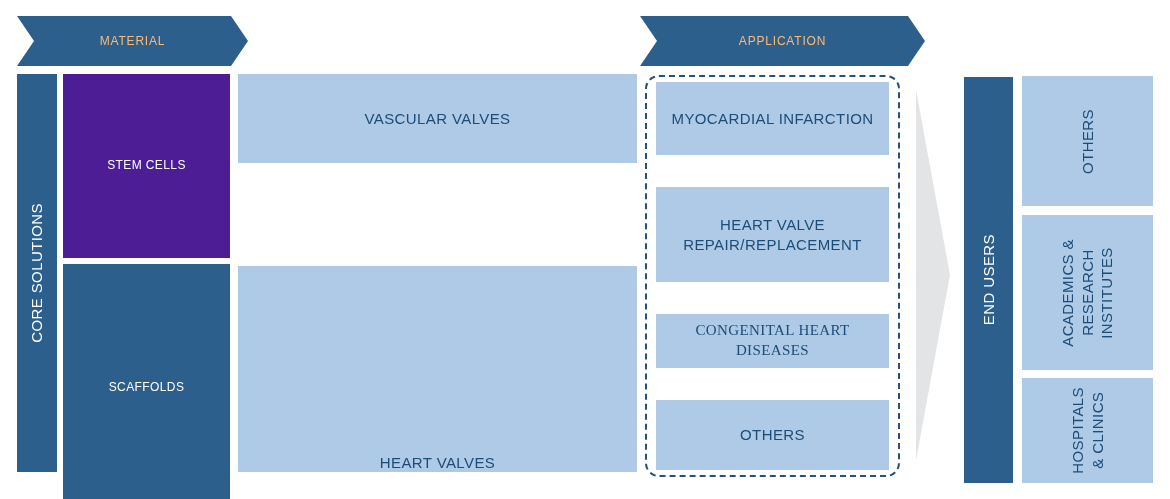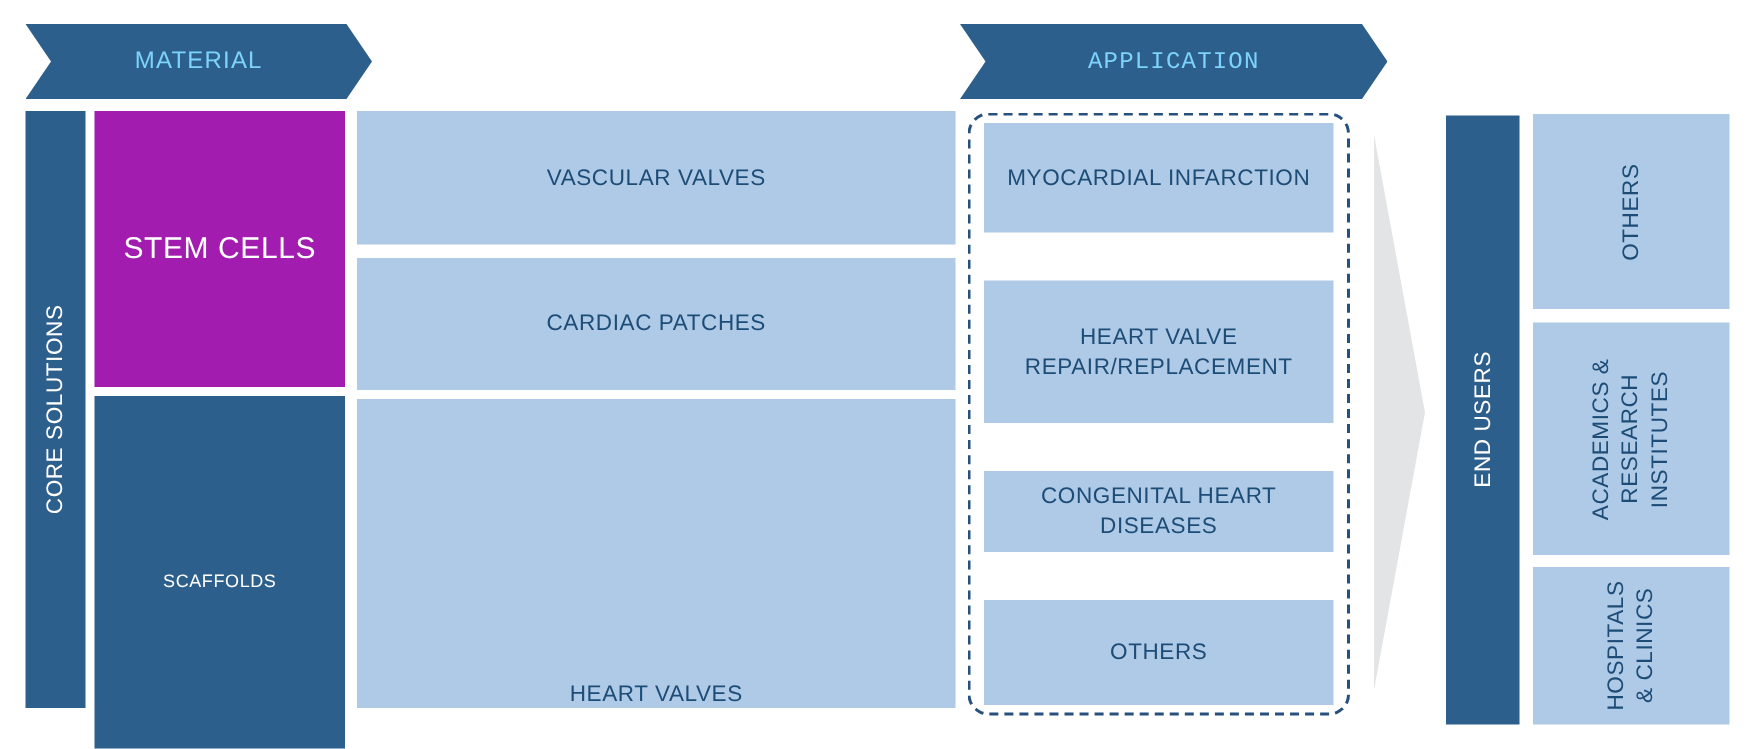--- a/index.html
+++ b/index.html
@@ -11,31 +11,31 @@
   .canvas { position: absolute; left: 0; top: 0; width: 1170px; height: 499px; }
 
   
   .hdr-arrow {
     position: absolute; top: 16px; height: 50px;
     background: #2D5F8C;
     clip-path: polygon(0 0, calc(100% - 17px) 0, 100% 50%, calc(100% - 17px) 100%, 0 100%, 17px 50%);
     display: flex; align-items: center; justify-content: center;
   }
   .hdr-arrow span {
-    color: #7dd3fc; font-size: 16px; letter-spacing: 0.8px;
+    color: #fdba74; font-size: 12px; letter-spacing: 0.8px;
   }
 
   
   .box {
     position: absolute; display: flex; align-items: center; justify-content: center;
     text-align: center; letter-spacing: 0.4px; font-size: 15px; line-height: 1.3;
     white-space: pre-line;
   }
   .box.dark   { background: #2D5F8C; color: #ffffff; }
-  .box.medium { background: #a21caf; color: #ffffff; font-size: 20px; }
+  .box.medium { background: #4c1d95; color: #ffffff; font-size: 12px; }
   .box.light  { background: #AECAE6; color: #1D4C77; }
 
   
   .vtext {
     writing-mode: vertical-rl; transform: rotate(180deg);
     text-align: center; white-space: pre-line; letter-spacing: 0.4px;
   }
 
   
   .dash-group {
@@ -55,53 +55,50 @@
   }
 </style>
 </head>
 <body>
 
 <div class="canvas">
 
   <div class="hdr-arrow" style="left:17px;  width:231px;">
     <span>MATERIAL</span>
   </div>
-  <div class="hdr-arrow" style="left:640px; width:285px;font-family:Liberation Mono, monospace;">
+  <div class="hdr-arrow" style="left:640px; width:285px;">
     <span>APPLICATION</span>
   </div>
 
   <div class="box dark" style="left:17px; top:74px; width:40px; height:398px;">
     <span class="vtext" style="font-size:15px;">CORE SOLUTIONS</span>
   </div>
   <div class="box medium" style="left:63px; top:74px; width:167px; height:184px;">
     <span>STEM CELLS</span>
   </div>
   <div class="box dark" style="left:63px; top:264px; width:167px; height:248px; font-size:12px;">
     <span>SCAFFOLDS</span>
   </div>
 
   <div class="box light" style="left:238px; top:74px; width:399px; height:89px;">
     <span>VASCULAR VALVES</span>
   </div>
-  <div class="box light" style="left:238px; top:172px; width:399px; height:88px;">
-    <span>CARDIAC PATCHES</span>
-  </div>
   <div class="box light" style="left:238px; top:266px; width:399px; height:206px;align-items:flex-end;">
     <span>HEART VALVES</span>
   </div>
 
   <div class="dash-group">
     <div class="box light" style="height:90px;">
       <span>MYOCARDIAL INFARCTION</span>
     </div>
     <div class="box light" style="height:116px;">
       <span>HEART VALVE
 REPAIR/REPLACEMENT</span>
     </div>
-    <div class="box light" style="height:66px;">
+    <div class="box light" style="height:66px;font-family:Liberation Serif, serif;">
       <span>CONGENITAL HEART
 DISEASES</span>
     </div>
     <div class="box light" style="height:86px;">
       <span>OTHERS</span>
     </div>
   </div>
 
   <div class="flow-arrow"></div>
 

